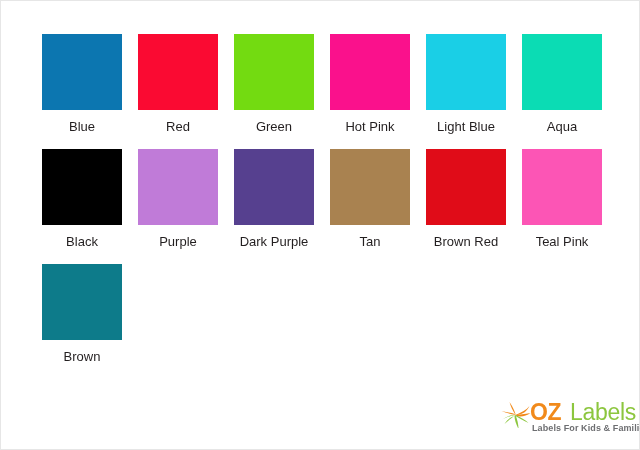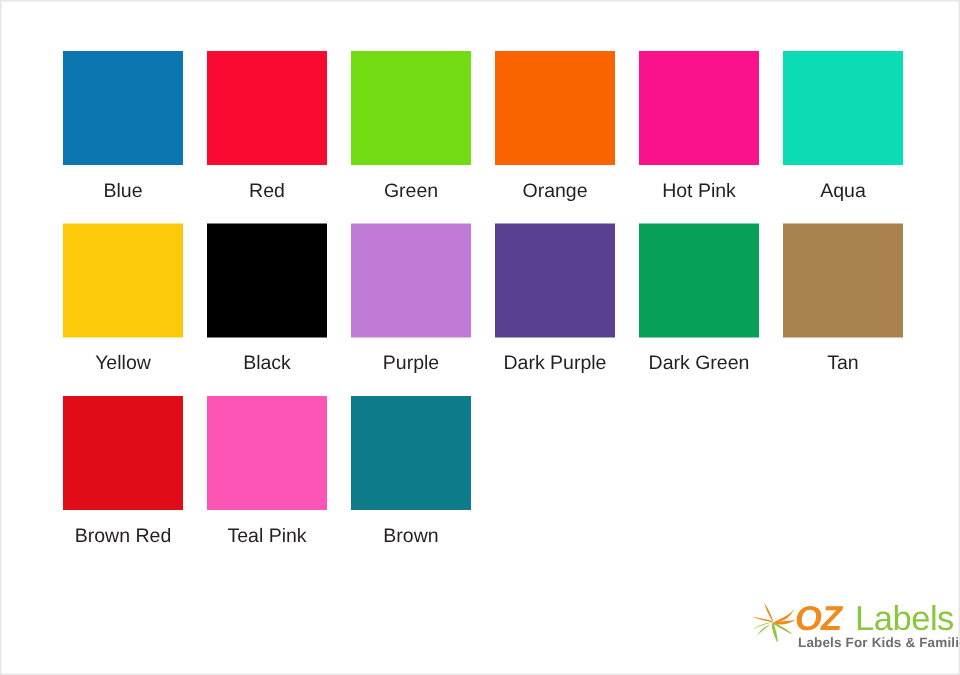--- a/index.html
+++ b/index.html
@@ -71,21 +71,20 @@
     position: absolute;
     left: 29px;
     top: 0px;
     height: 24px;
     line-height: 24px;
     white-space: nowrap;
   }
   .logo-oz {
     font-size: 23px;
     font-weight: bold;
-    font-style: italic;
     color: #f18a1b;
     letter-spacing: -0.5px;
   }
   .logo-labels {
     font-size: 23px;
     color: #8cc63e;
     letter-spacing: -0.3px;
     margin-left: 9px;
   }
   #logo-tagline {
@@ -111,50 +110,42 @@
       </div>
       <div class="swatch-cell">
         <div class="swatch-chip" style="background: rgb(250, 10, 50);"></div>
         <div class="swatch-label">Red</div>
       </div>
       <div class="swatch-cell">
         <div class="swatch-chip" style="background: rgb(115, 219, 17);"></div>
         <div class="swatch-label">Green</div>
       </div>
       <div class="swatch-cell">
-        <div class="swatch-chip" style="background: rgb(250, 100, 0);"></div>
-        <div class="swatch-label">Orange</div>
-      </div>
-      <div class="swatch-cell">
         <div class="swatch-chip" style="background: rgb(250, 17, 140);"></div>
         <div class="swatch-label">Hot Pink</div>
       </div>
       <div class="swatch-cell">
+        <div class="swatch-chip" style="background: rgb(26, 207, 230);"></div>
+        <div class="swatch-label">Light Blue</div>
+      </div>
+      <div class="swatch-cell">
         <div class="swatch-chip" style="background: rgb(11, 220, 180);"></div>
         <div class="swatch-label">Aqua</div>
-      </div>
-      <div class="swatch-cell">
-        <div class="swatch-chip" style="background: rgb(252, 201, 11);"></div>
-        <div class="swatch-label">Yellow</div>
       </div>
       <div class="swatch-cell">
         <div class="swatch-chip" style="background: rgb(0, 0, 0);"></div>
         <div class="swatch-label">Black</div>
       </div>
       <div class="swatch-cell">
         <div class="swatch-chip" style="background: rgb(192, 123, 216);"></div>
         <div class="swatch-label">Purple</div>
       </div>
       <div class="swatch-cell">
         <div class="swatch-chip" style="background: rgb(86, 64, 143);"></div>
         <div class="swatch-label">Dark Purple</div>
-      </div>
-      <div class="swatch-cell">
-        <div class="swatch-chip" style="background: rgb(7, 160, 89);"></div>
-        <div class="swatch-label">Dark Green</div>
       </div>
       <div class="swatch-cell">
         <div class="swatch-chip" style="background: rgb(169, 130, 80);"></div>
         <div class="swatch-label">Tan</div>
       </div>
       <div class="swatch-cell">
         <div class="swatch-chip" style="background: rgb(224, 12, 24);"></div>
         <div class="swatch-label">Brown Red</div>
       </div>
       <div class="swatch-cell">

